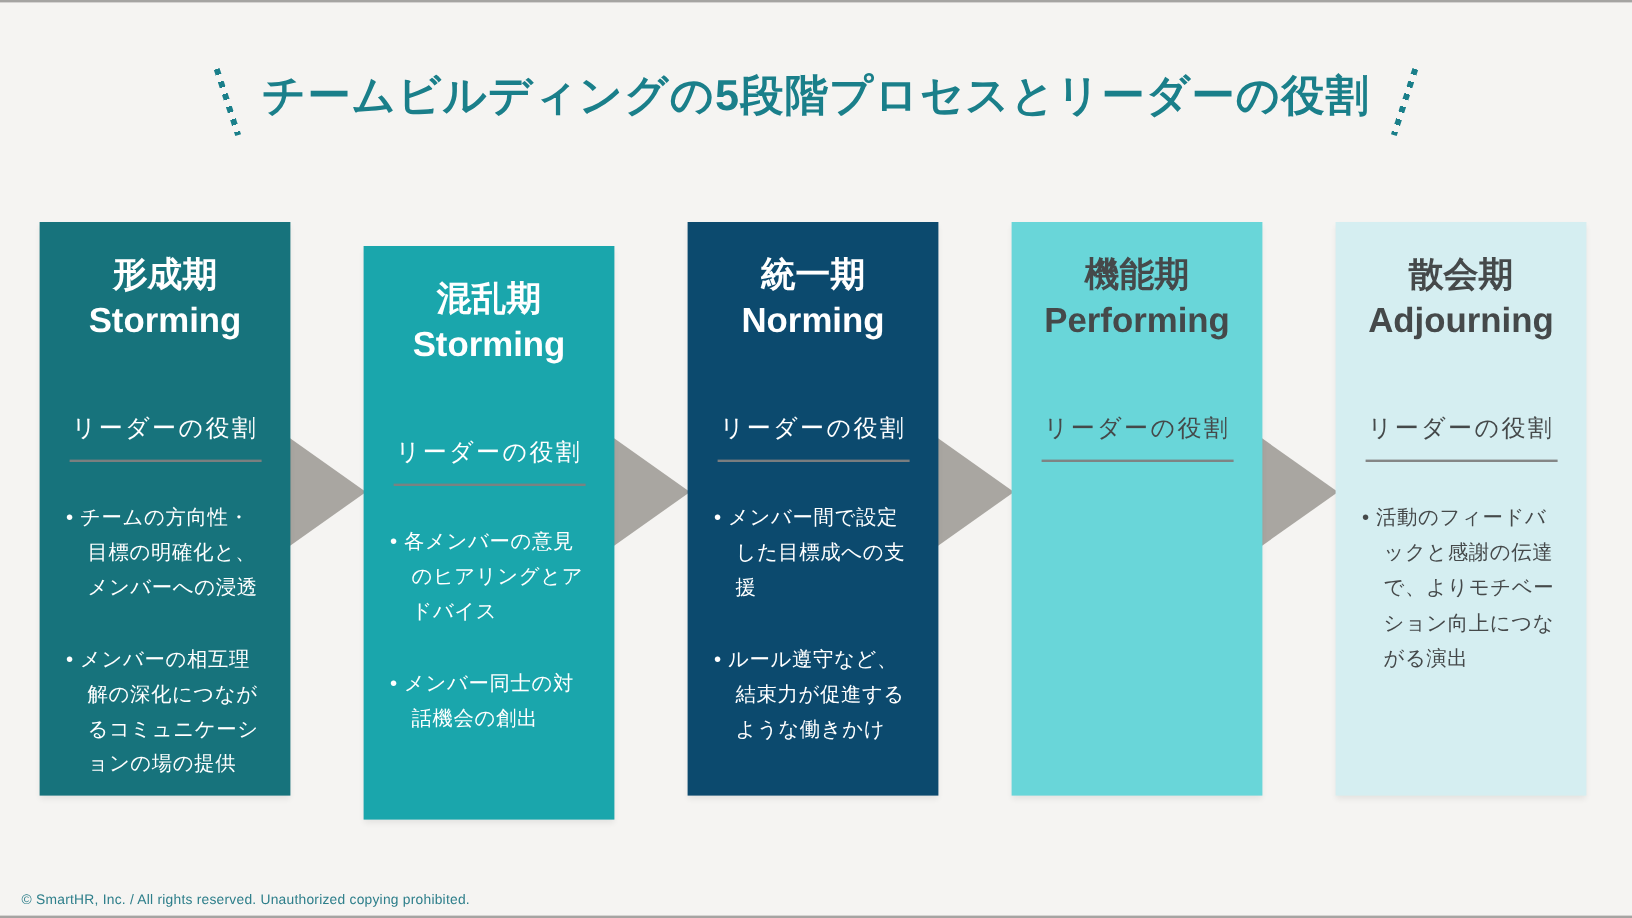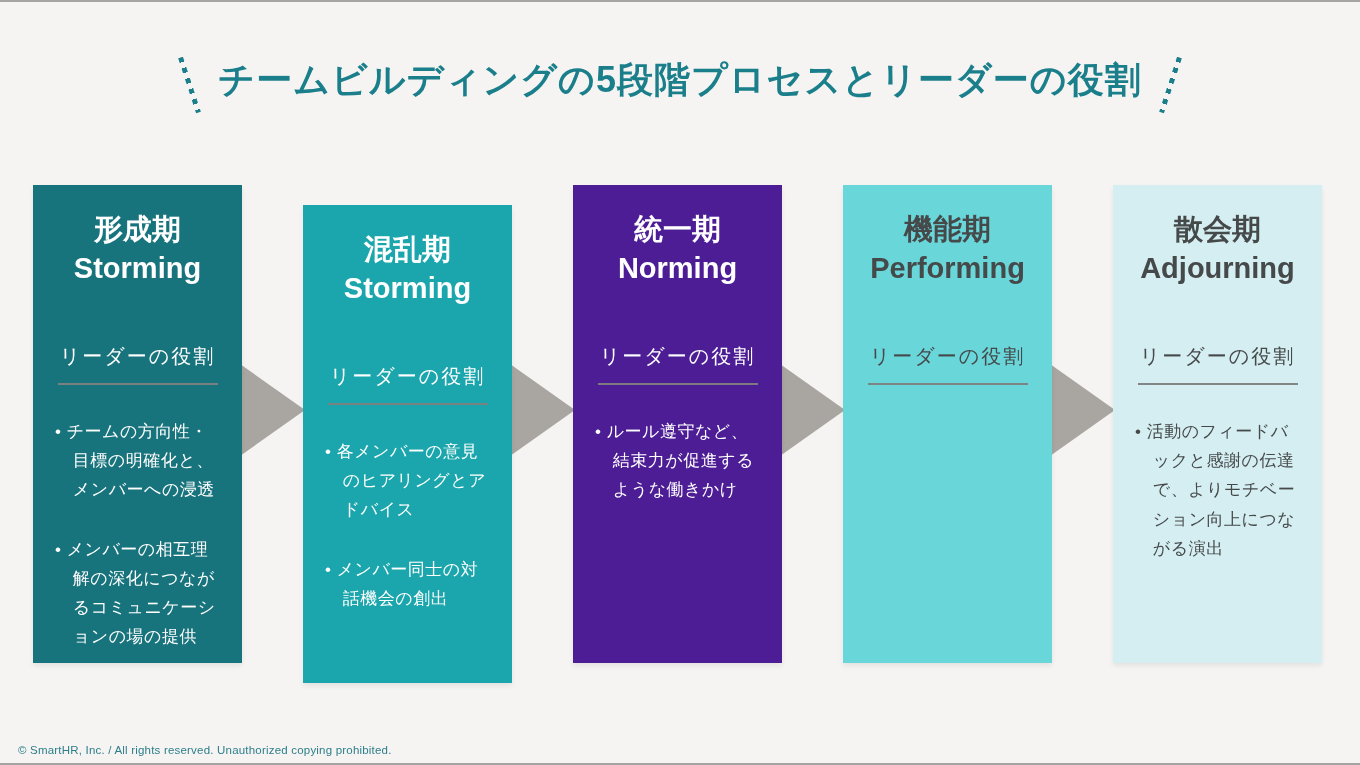--- a/index.html
+++ b/index.html
@@ -102,25 +102,26 @@
       </section>
       <section class="stage" style="background: rgb(26, 166, 172); color: rgb(255, 255, 255); margin-top: 20px;">
         <h2 class="stage-name"><span>混乱期</span><br><span>Storming</span></h2>
         <div class="role-label">リーダーの役割</div>
         <hr class="role-rule">
         <ul class="bullets">
           <li class="hanging">• 各メンバーの意見のヒアリングとアドバイス</li>
           <li class="hanging">• メンバー同士の対話機会の創出</li>
         </ul>
       </section>
-      <section class="stage" style="background: #4c1d95; color: rgb(255, 255, 255);">
+      <section class="stage" style="background: #0c4a6e; color: rgb(255, 255, 255);">
         <h2 class="stage-name"><span>統一期</span><br><span>Norming</span></h2>
         <div class="role-label">リーダーの役割</div>
         <hr class="role-rule">
         <ul class="bullets">
+          <li class="hanging">• メンバー間で設定した目標成への支援</li>
           <li class="hanging">• ルール遵守など、結束力が促進するような働きかけ</li>
         </ul>
       </section>
       <section class="stage" style="background: rgb(105, 214, 217); color: rgb(69, 73, 74);">
         <h2 class="stage-name"><span>機能期</span><br><span>Performing</span></h2>
         <div class="role-label">リーダーの役割</div>
         <hr class="role-rule">
       </section>
       <section class="stage" style="background: rgb(213, 238, 241); color: rgb(69, 73, 74);">
         <h2 class="stage-name"><span>散会期</span><br><span>Adjourning</span></h2>

